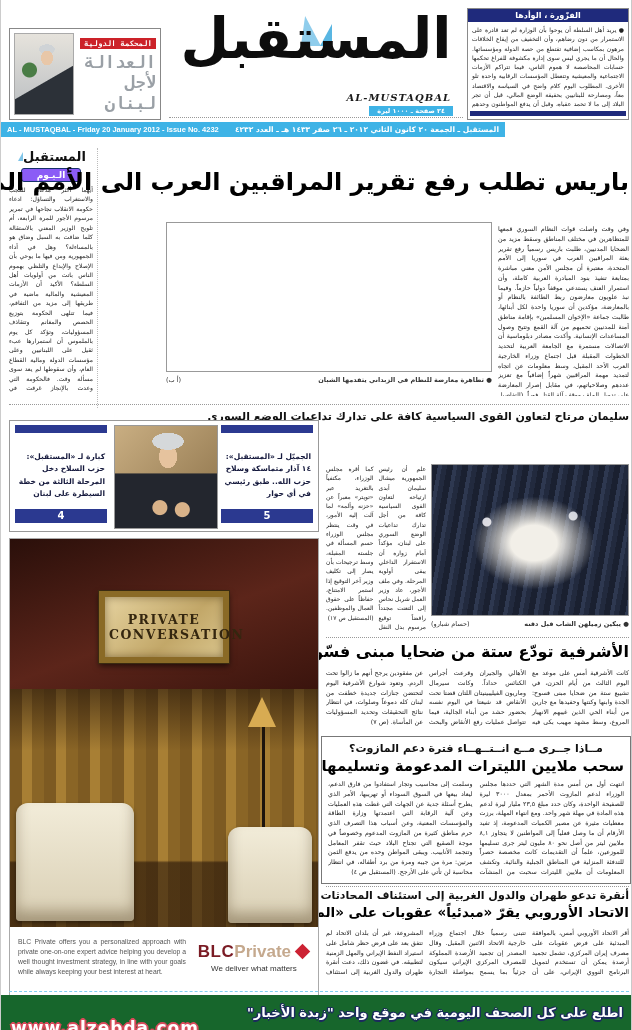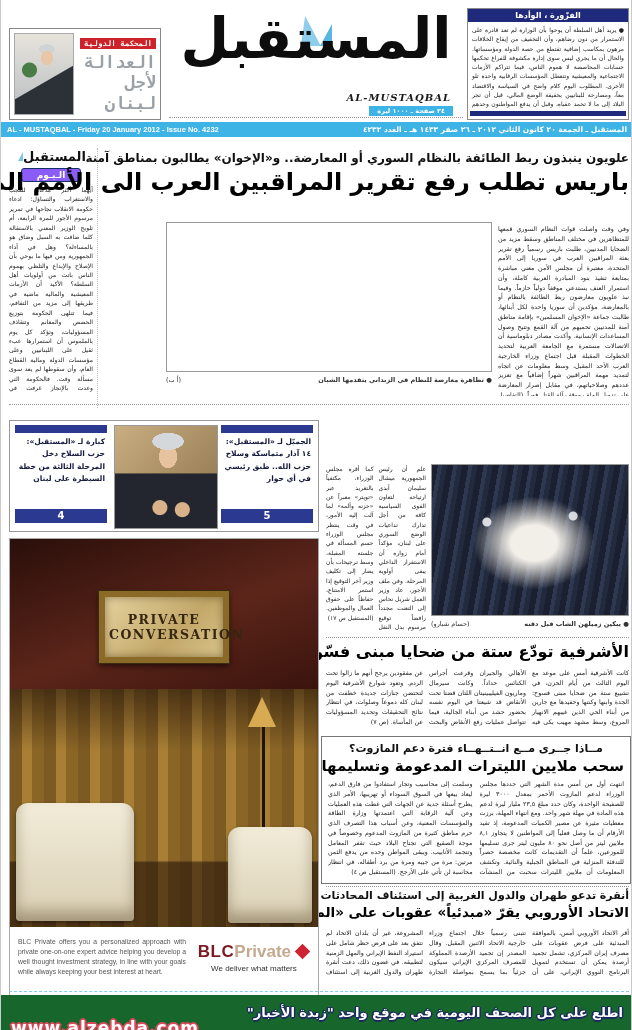--- a/index.html
+++ b/index.html
@@ -79,21 +79,21 @@
       linear-gradient(transparent 46%, #23262e 47%),
       linear-gradient(135deg,#c9ae82,#8a7048);}
   .cap-row{display:flex;justify-content:space-between;align-items:baseline;font-size:6.5px;color:#333;}
   .cap-text{font-weight:bold;}
 
   
   .teaser-box{border:1px solid #999;background:#fff;box-sizing:border-box;}
   .mini{position:absolute;top:4px;width:92px;height:104px;}
   .mini-bar{height:8px;background:#2b3990;}
   .mini-bar.bot{height:14px;color:#fff;text-align:center;font-weight:bold;font-size:10px;line-height:14px;}
-  .mini-text{font-size:7.5px;font-weight:bold;text-align:right;padding:3px 2px;height:76px;line-height:1.65;color:#15193d;box-sizing:border-box;}
+  .mini-text{font-size:7.5px;font-weight:bold;text-align:right;padding:18px 2px;height:76px;line-height:1.65;color:#15193d;box-sizing:border-box;}
 
   
   .mazout-box{border:1px solid #777;background:#fff;box-sizing:border-box;padding:5px 6px;}
 
   
   .ad{border:1px solid #aaa;box-sizing:border-box;background:#fff;}
   .ad-top{height:150px;background:linear-gradient(160deg,#2a0f0a,#5c251a 55%,#3a140d);}
   .plaque{width:130px;margin:0 auto;position:relative;top:52px;background:linear-gradient(135deg,#e6d3a0,#c2a768 60%,#d9c48c);
           border:6px solid #8a6a26;outline:1px solid #3a2a10;box-shadow:0 3px 6px rgba(0,0,0,.6), inset 0 0 8px rgba(60,40,10,.5);
           padding:15px 4px;text-align:center;color:#34260f;font-family:"DejaVu Serif",serif;font-size:12.5px;letter-spacing:1.5px;font-weight:bold;box-sizing:border-box;}
@@ -143,45 +143,45 @@
   <div class="abs trib-box" style="left:8px;top:28px;width:152px;height:92px;">
     <div class="photo-hariri"></div>
     <div class="trib-right ar">
       <div class="trib-tag">المحكمة الدولية</div>
       <div class="trib-title">العدالة
 لأجل
 لبنان</div>
     </div>
   </div>
 
-  <div class="abs datebar" style="left:0;top:122px;width:632px;height:15px;">
+  <div class="abs datebar" style="left:0;top:122px;width:504px;height:15px;">
     <span>AL - MUSTAQBAL - Friday 20 January  2012 - Issue No. 4232</span>
     <span class="ar">المستقبل ـ الجمعة ٢٠ كانون الثاني ٢٠١٢ ـ ٢٦ صفر ١٤٣٣ هـ ـ العدد ٤٢٣٢</span>
   </div>
 
   <div class="abs" style="left:8px;top:146px;width:84px;height:266px;">
     <div class="today-head">
       <span class="mini-sail"></span><span class="mini-logo ar">المستقبل</span>
     </div>
     <div class="today-badge ar">الـيـوم</div>
     <div class="today-body body-text ar">أيهما أكثر مدعاة للعجب والاستغراب والتساؤل: ادعاء حكومة الانقلاب نجاحها في تمرير مرسوم الأجور للمرة الرابعة، أم تلويح الوزير المعني بالاستقالة كلما ضاقت به السبل وضاق هو بالمساءلة؟ وهل في أداء الجمهورية ومن فيها ما يوحي بأن الإصلاح والإبداع والتلظي بهموم الناس باتت من أولويات أهل السلطة؟ الأكيد أن الأزمات المعيشية والمالية ماضية في طريقها إلى مزيد من التفاقم، فيما تتلهى الحكومة بتوزيع الحصص والمغانم وتتقاذف المسؤوليات، وتؤكد كل يوم بالملموس أن استمرارها عبء ثقيل على اللبنانيين وعلى مؤسسات الدولة ومالية القطاع العام، وأن سقوطها لم يعد سوى مسألة وقت. فالحكومة التي وعدت بالإنجاز غرقت في التجاذب، والوزير الذي وعد بالعدالة في الأجور يغرد خارج كل سرب، والمواطن وحده يدفع الثمن غلاءً وبطالة وانقطاعاً للكهرباء، وانتظاراً لا ينتهي على أبواب المؤسسات.</div>
   </div>
   <div class="abs vsep" style="left:96px;top:148px;height:260px;"></div>
 
-  <div class="abs kicker ar" style="left:100px;top:151px;width:528px;font-size:12px;">علويون ينبذون ربط الطائفة بالنظام السوري أو المعارضة.. و«الإخوان» يطالبون بمناطق آمنة</div>
   <div class="abs headline ar" style="left:100px;top:168px;width:528px;font-size:24px;">باريس تطلب رفع تقرير المراقبين العرب الى الأمم المتحدة</div>
   <div class="abs photo photo-protest" style="left:165px;top:222px;width:326px;height:150px;"></div>
   <div class="abs cap-row" style="left:165px;top:376px;width:326px;">
     <span>(أ ب)</span>
     <span class="cap-text ar">● تظاهرة معارضة للنظام في الزبداني يتقدمها الشبان</span>
   </div>
   <div class="abs body-text ar" style="left:497px;top:224px;width:131px;height:172px;">وفي وقت واصلت قوات النظام السوري قمعها للمتظاهرين في مختلف المناطق وسقط مزيد من الضحايا المدنيين، طلبت باريس رسمياً رفع تقرير بعثة المراقبين العرب في سوريا إلى الأمم المتحدة، معتبرة أن مجلس الأمن معني مباشرة بمتابعة تنفيذ بنود المبادرة العربية كاملة، وأن استمرار العنف يستدعي موقفاً دولياً حازماً. وفيما نبذ علويون معارضون ربط الطائفة بالنظام أو بالمعارضة، مؤكدين أن سوريا واحدة لكل أبنائها، طالبت جماعة «الإخوان المسلمين» بإقامة مناطق آمنة للمدنيين تحميهم من آلة القمع وتتيح وصول المساعدات الإنسانية. وأكدت مصادر دبلوماسية أن الاتصالات مستمرة مع الجامعة العربية لتحديد الخطوات المقبلة قبل اجتماع وزراء الخارجية العرب الأحد المقبل، وسط معلومات عن اتجاه لتمديد مهمة المراقبين شهراً إضافياً مع تعزيز عددهم وصلاحياتهم، في مقابل إصرار المعارضة على تدويل الملف ووقف آلة القتل فوراً. (التفاصيل ص ١٧)</div>
 
   <div class="abs sep" style="left:8px;top:404px;width:620px;"></div>
 
+  <div class="abs kicker ar" style="left:325px;top:410px;width:303px;font-size:11px;">سليمان مرتاح لتعاون القوى السياسية كافة على تدارك تداعيات الوضع السوري</div>
   <div class="abs body-text ar" style="left:325px;top:464px;width:100px;height:170px;column-count:2;column-gap:5px;font-size:6px;">علم أن رئيس الجمهورية ميشال سليمان أبدى ارتياحه لتعاون القوى السياسية كافة من أجل تدارك تداعيات الوضع السوري على لبنان، مؤكداً أمام زواره أن الاستقرار الداخلي يبقى أولوية المرحلة. وفي ملف الأجور، عاد وزير العمل شربل نحاس إلى التعنت مجدداً رافضاً توقيع مرسوم بدل النقل كما أقره مجلس الوزراء، مكتفياً بالتغريد عبر «تويتر» معبراً عن «حزنه وألمه» لما آلت إليه الأمور، في وقت ينتظر مجلس الوزراء حسم المسألة في جلسته المقبلة، وسط ترجيحات بأن يصار إلى تكليف وزير آخر التوقيع إذا استمر الامتناع، حفاظاً على حقوق العمال والموظفين. (المستقبل ص ١٧)</div>
   <div class="abs photo photo-funeral" style="left:430px;top:464px;width:198px;height:152px;"></div>
   <div class="abs cap-row" style="left:430px;top:620px;width:198px;">
     <span>(حسام شبارو)</span>
     <span class="cap-text ar">● يبكين زميلهن الشاب قبل دفنه</span>
   </div>
 
   <div class="abs teaser-box" style="left:8px;top:420px;width:310px;height:112px;">
     <div class="mini" style="right:5px;">
       <div class="mini-bar"></div>

